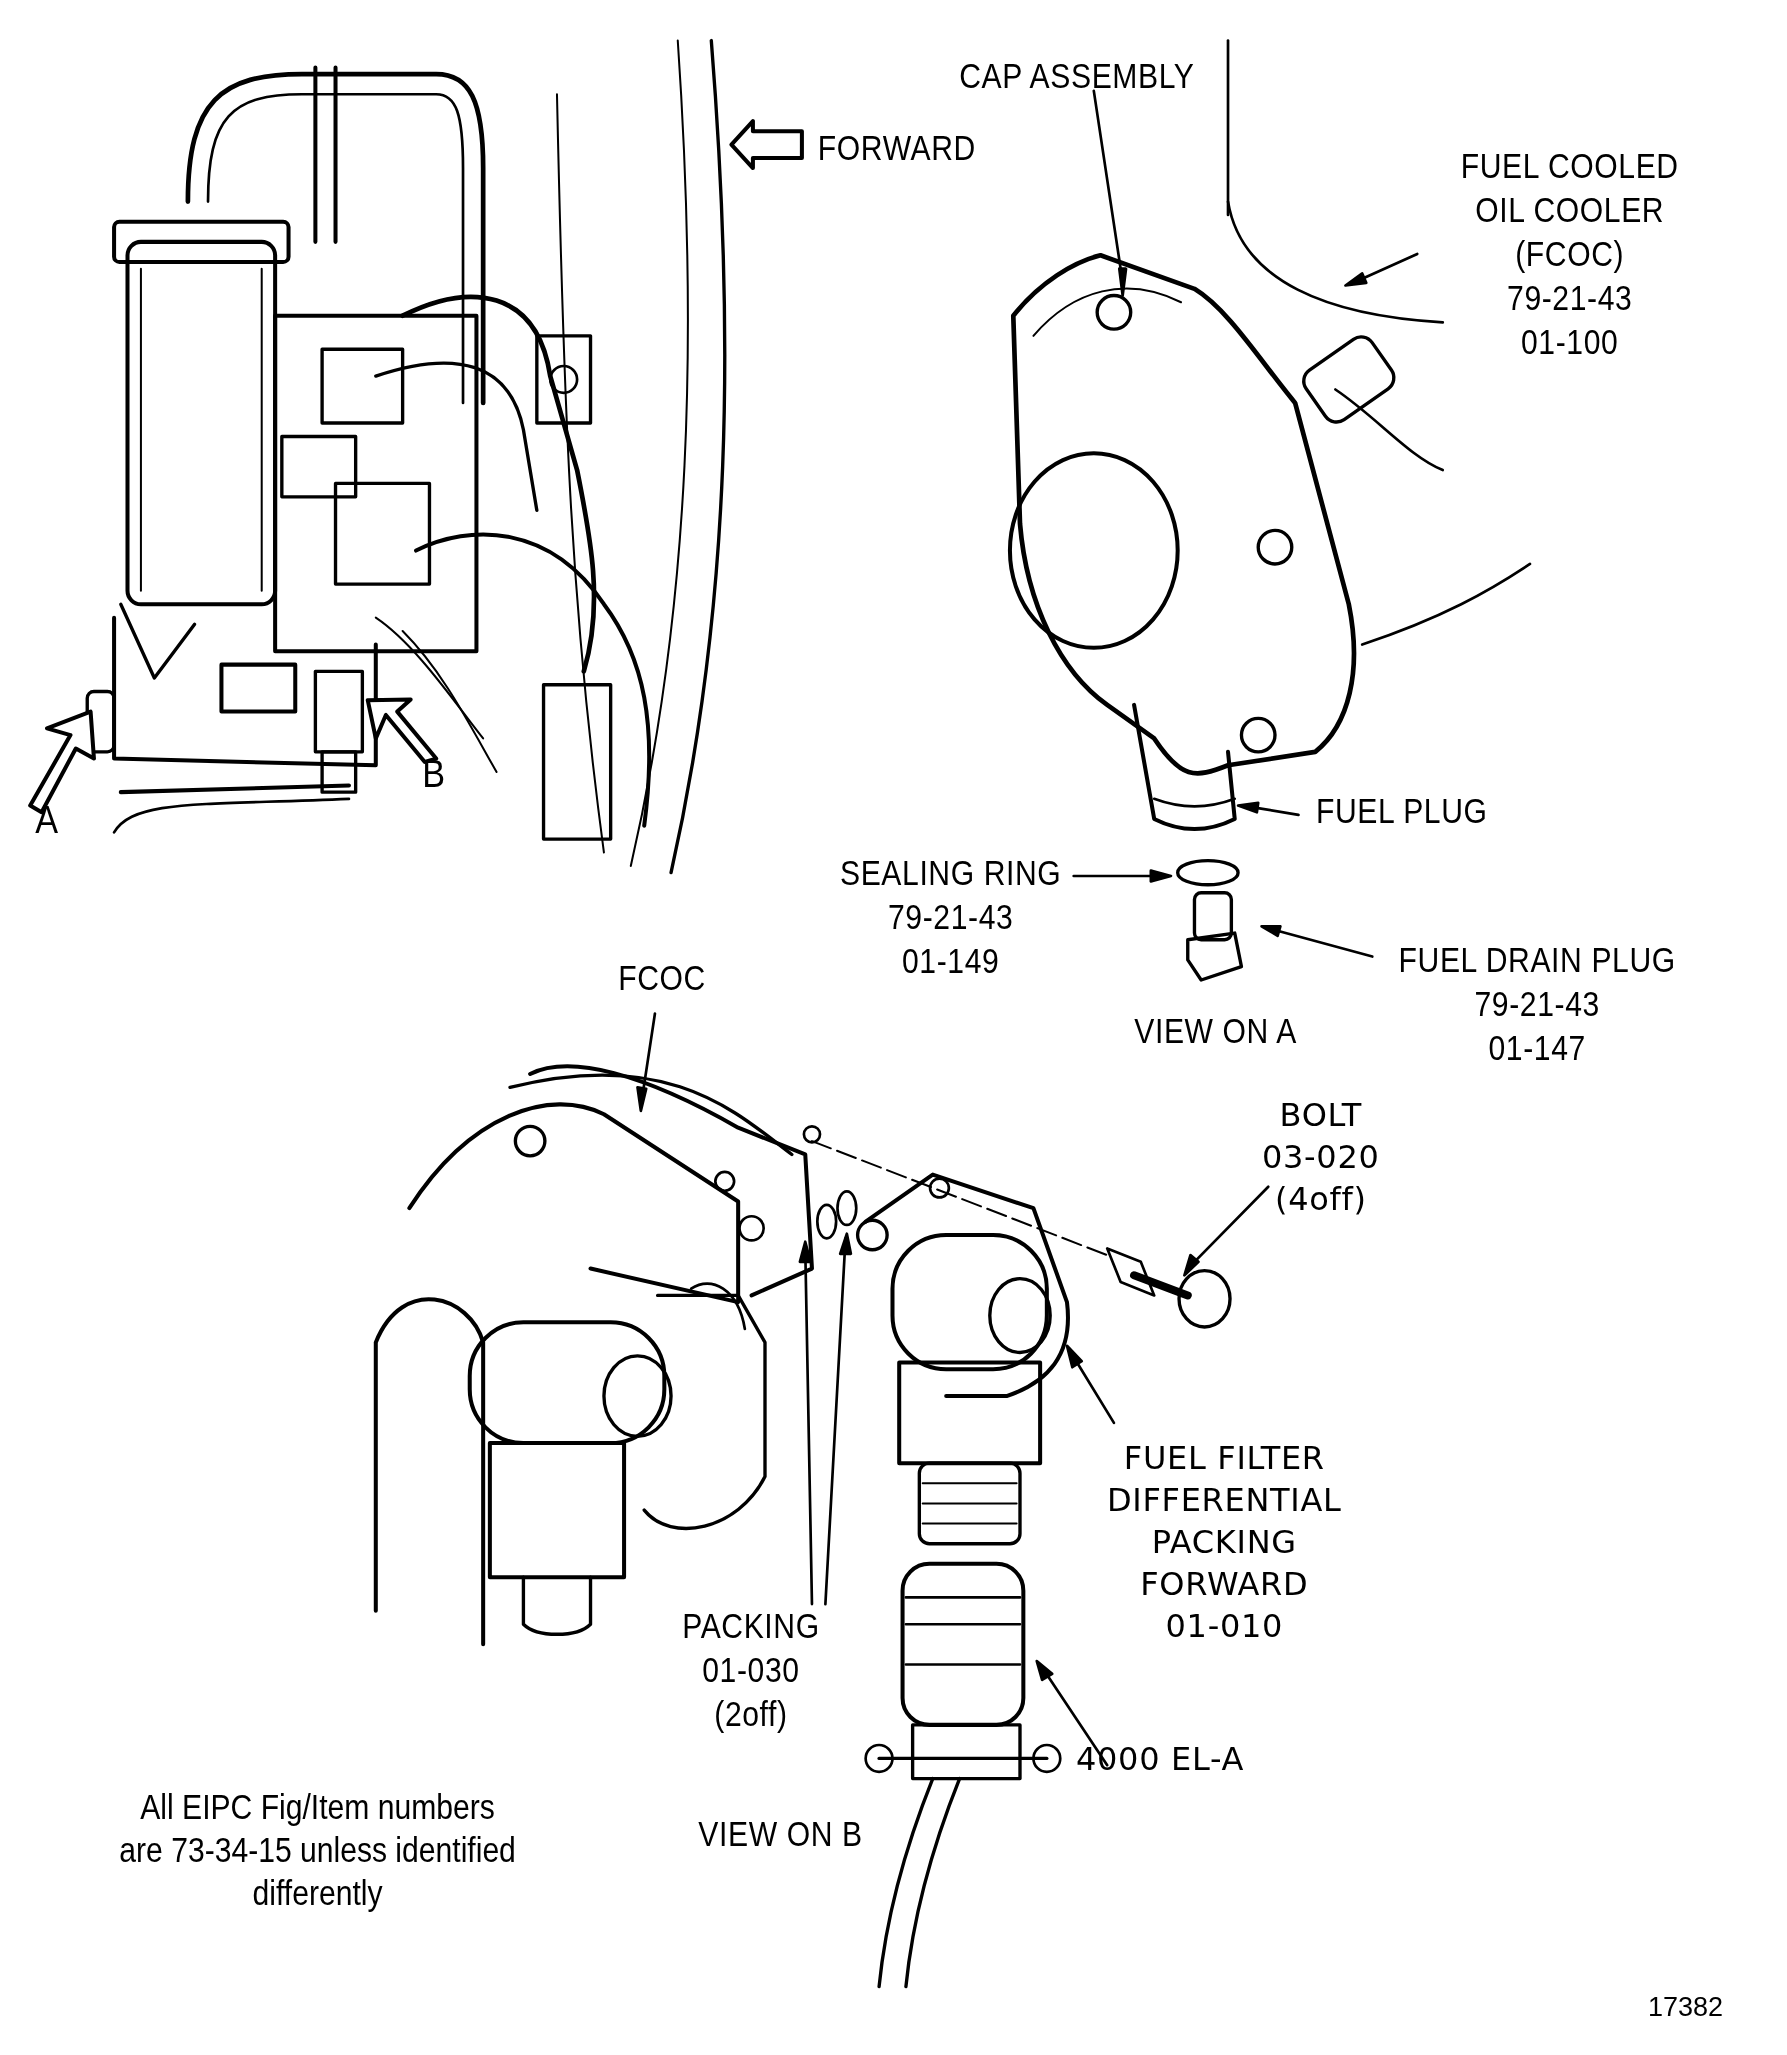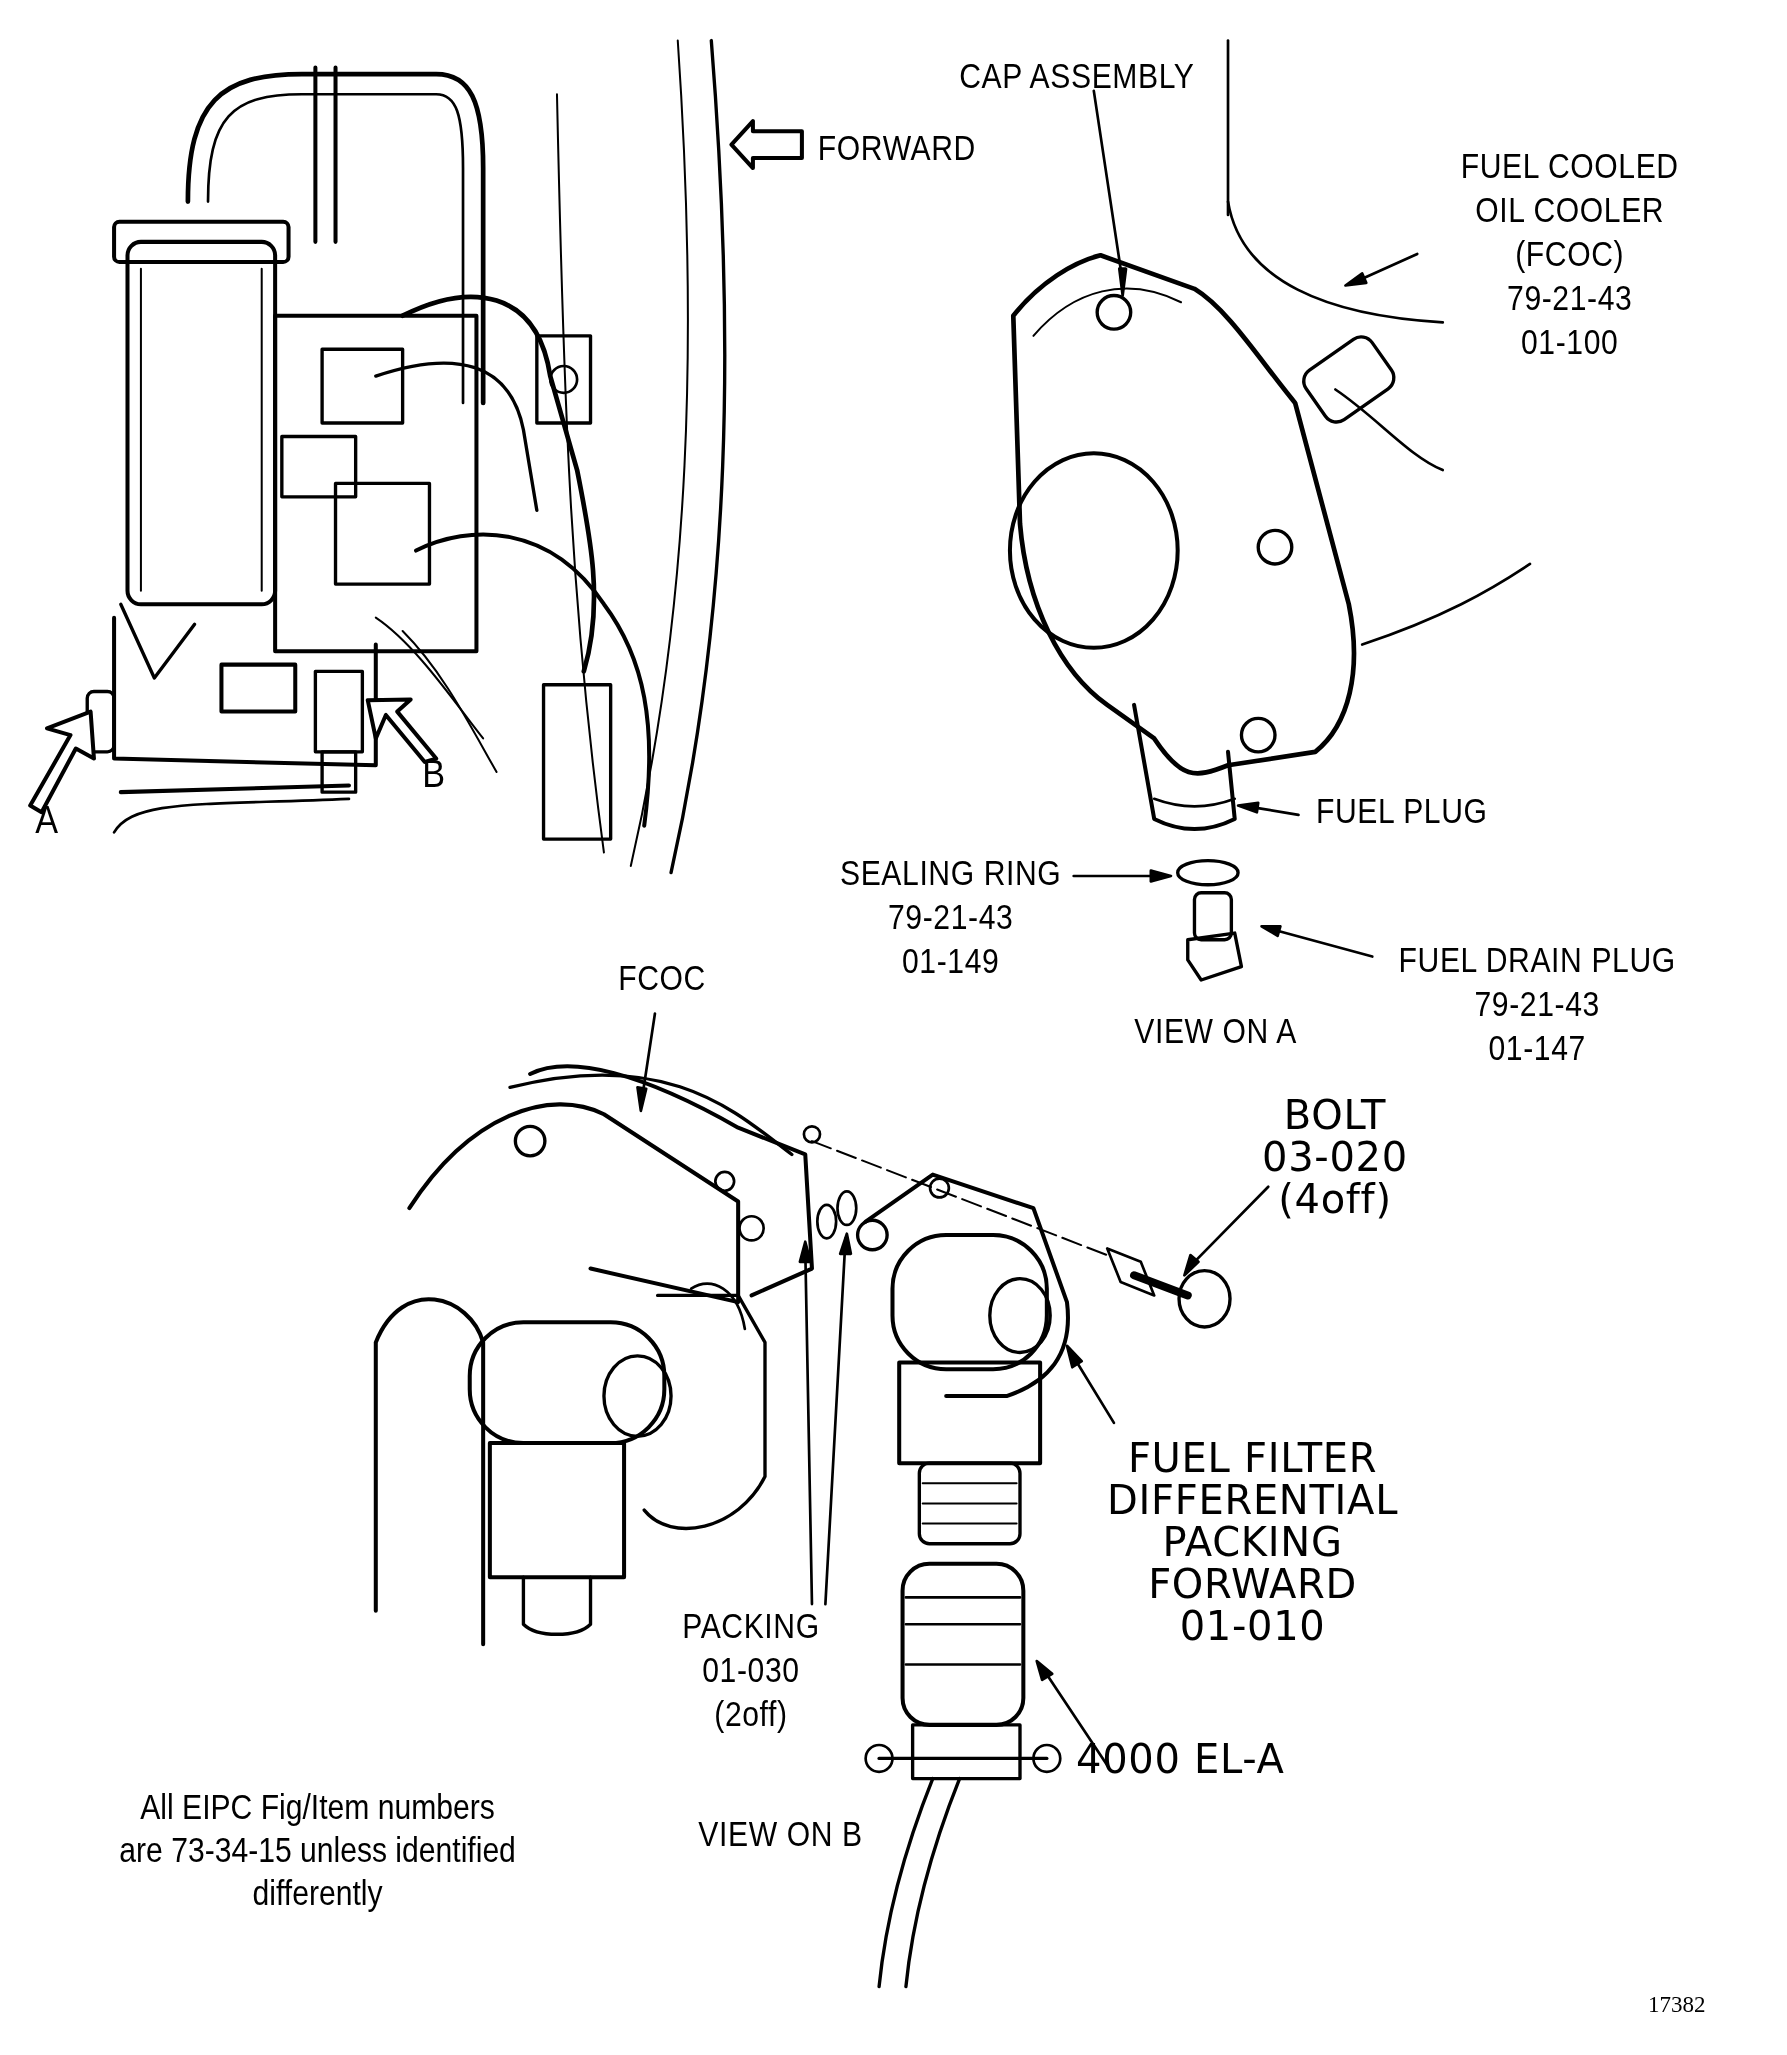--- a/index.html
+++ b/index.html
@@ -1,24 +1,24 @@
 <!DOCTYPE html>
 <html style="font-size:10.7px"><head>
 <meta charset="utf-8">
 <style>
   html, body { margin:0; padding:0; background:#ffffff; }
   body { width:1787px; height:2056px; position:relative; overflow:hidden;
          font-family:"Liberation Sans", sans-serif; color:#000; }
   svg.art { position:absolute; left:0; top:0; width:1787px; height:2056px; }
   .lbl { position:absolute; text-align:center; font-family:"Liberation Sans", sans-serif;
          font-size:35px; line-height:44px; letter-spacing:0.7px; transform:scaleX(0.86); transform-origin:center top; white-space:nowrap; }
-  .lbl.wide { transform:none; font-family:"DejaVu Sans", sans-serif; font-size:40px; line-height:42px; }
+  .lbl.wide { transform:none; font-family:"DejaVu Sans", sans-serif; font-size:32px; line-height:42px; }
   .lbl .ln { display:block; }
   .note { position:absolute; text-align:center; font-size:35px; line-height:43px; transform:scaleX(0.86); transform-origin:center top; white-space:nowrap; }
-  .fig { position:absolute; font-family:Liberation Serif, serif; font-size:23px;text-align:center; }
+  .fig { position:absolute; font-family:Liberation Sans, sans-serif; font-size:27px;text-align:center; }
   .letter { position:absolute; font-size:38px; transform:scaleX(0.9); }
 </style>
 </head>
 <body>
 
 <svg class="art" viewBox="0 0 2663 3063" xmlns="http://www.w3.org/2000/svg" fill="none" stroke="#000" stroke-width="5" stroke-linecap="round" stroke-linejoin="round">
 
   <g>
 
     <path d="M1060 60 C1095 500 1090 900 1000 1300"></path>

